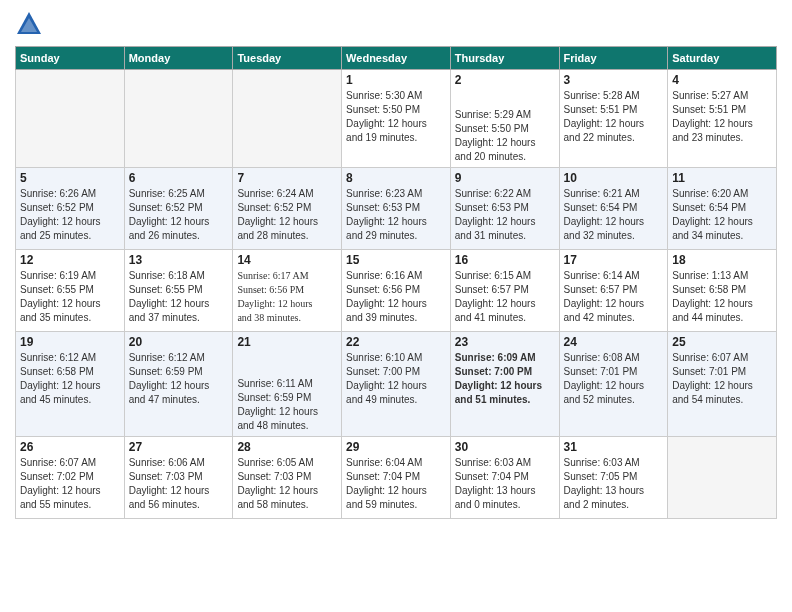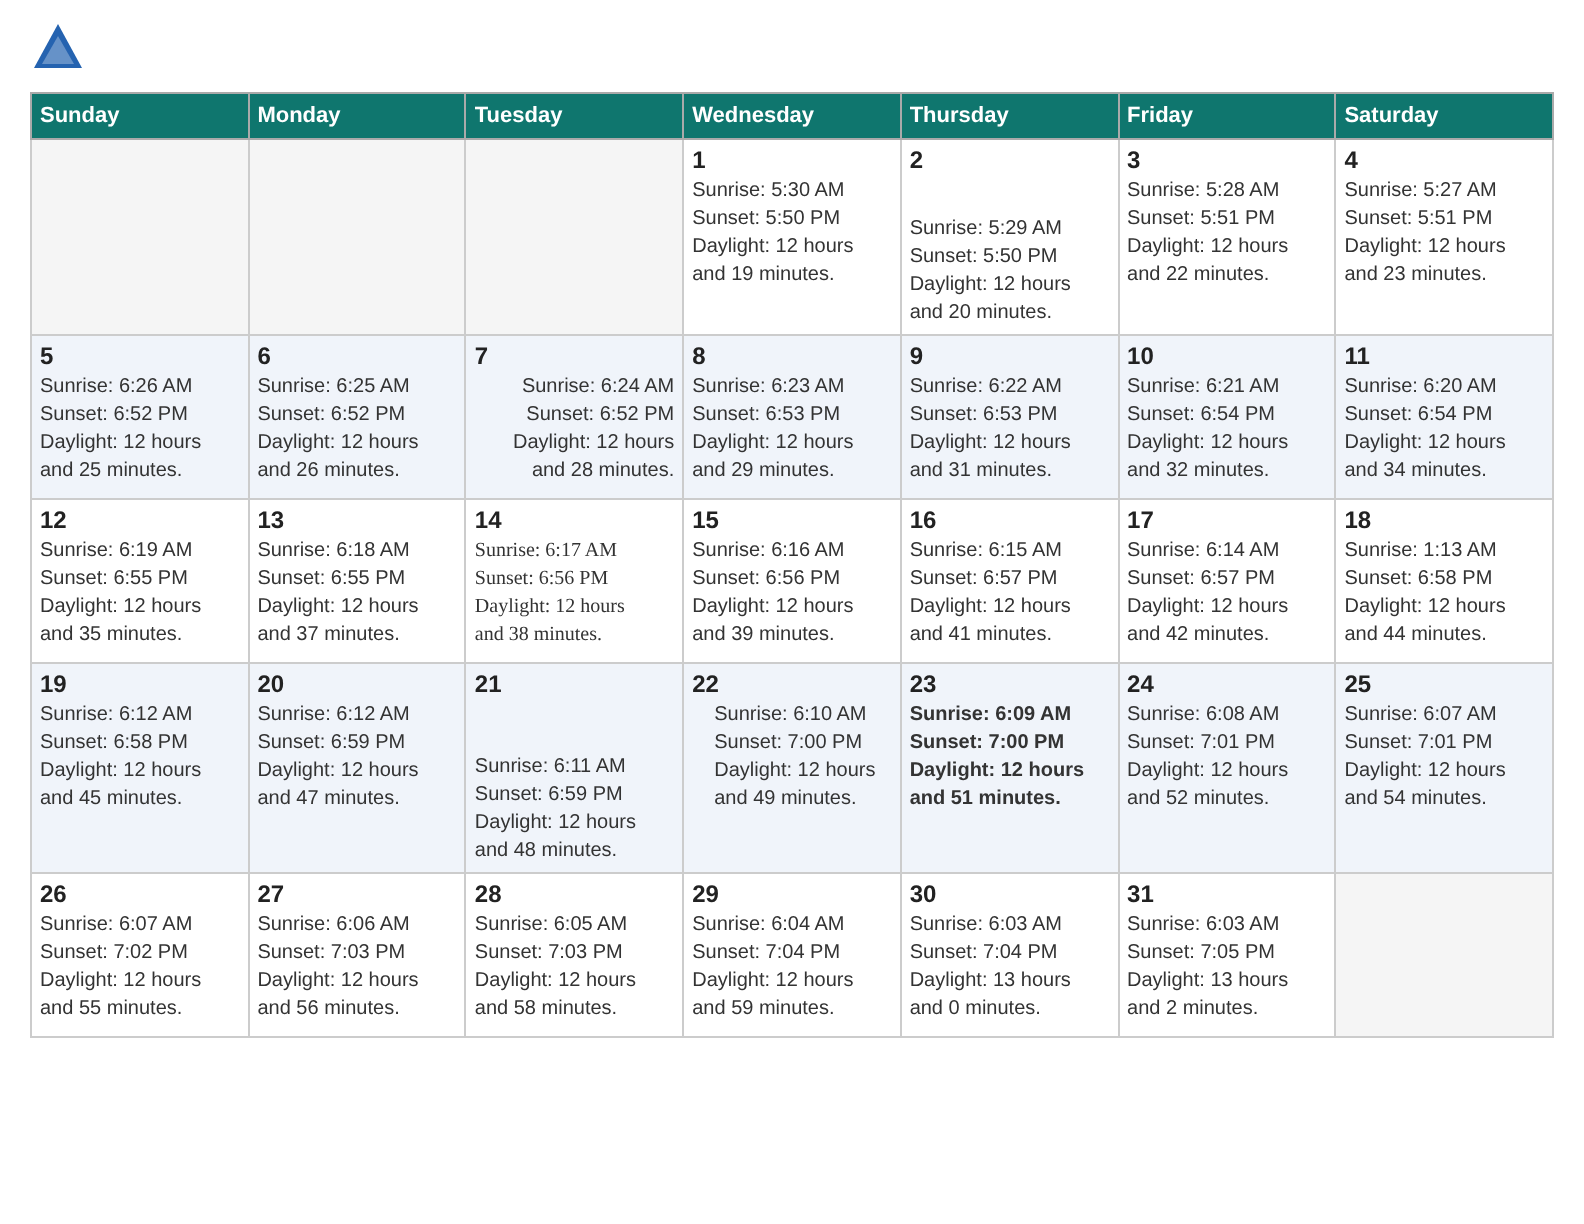--- a/index.html
+++ b/index.html
@@ -176,21 +176,21 @@
           </td>
           <td>
             <span class="day-num">6</span>
             <div class="day-info" style="white-space: pre-line;">Sunrise: 6:25 AM
 Sunset: 6:52 PM
 Daylight: 12 hours
 and 26 minutes.</div>
           </td>
           <td>
             <span class="day-num">7</span>
-            <div class="day-info" style="white-space: pre-line; text-align: right;">Sunrise: 6:24 AM
+            <div class="day-info" style="white-space: pre-line;">Sunrise: 6:24 AM
 Sunset: 6:52 PM
 Daylight: 12 hours
 and 28 minutes.</div>
           </td>
           <td>
             <span class="day-num">8</span>
             <div class="day-info" style="white-space: pre-line;">Sunrise: 6:23 AM
 Sunset: 6:53 PM
 Daylight: 12 hours
 and 29 minutes.</div>
@@ -285,21 +285,21 @@
           </td>
           <td>
             <span class="day-num">21</span>
             <div class="day-info" style="white-space: pre-line; margin-top: 28px;">Sunrise: 6:11 AM
 Sunset: 6:59 PM
 Daylight: 12 hours
 and 48 minutes.</div>
           </td>
           <td>
             <span class="day-num">22</span>
-            <div class="day-info" style="white-space: pre-line; margin-left: 11px;">Sunrise: 6:10 AM
+            <div class="day-info" style="white-space: pre-line;">Sunrise: 6:10 AM
 Sunset: 7:00 PM
 Daylight: 12 hours
 and 49 minutes.</div>
           </td>
           <td>
             <span class="day-num">23</span>
             <div class="day-info" style="white-space: pre-line; font-weight: bold;">Sunrise: 6:09 AM
 Sunset: 7:00 PM
 Daylight: 12 hours
 and 51 minutes.</div>

